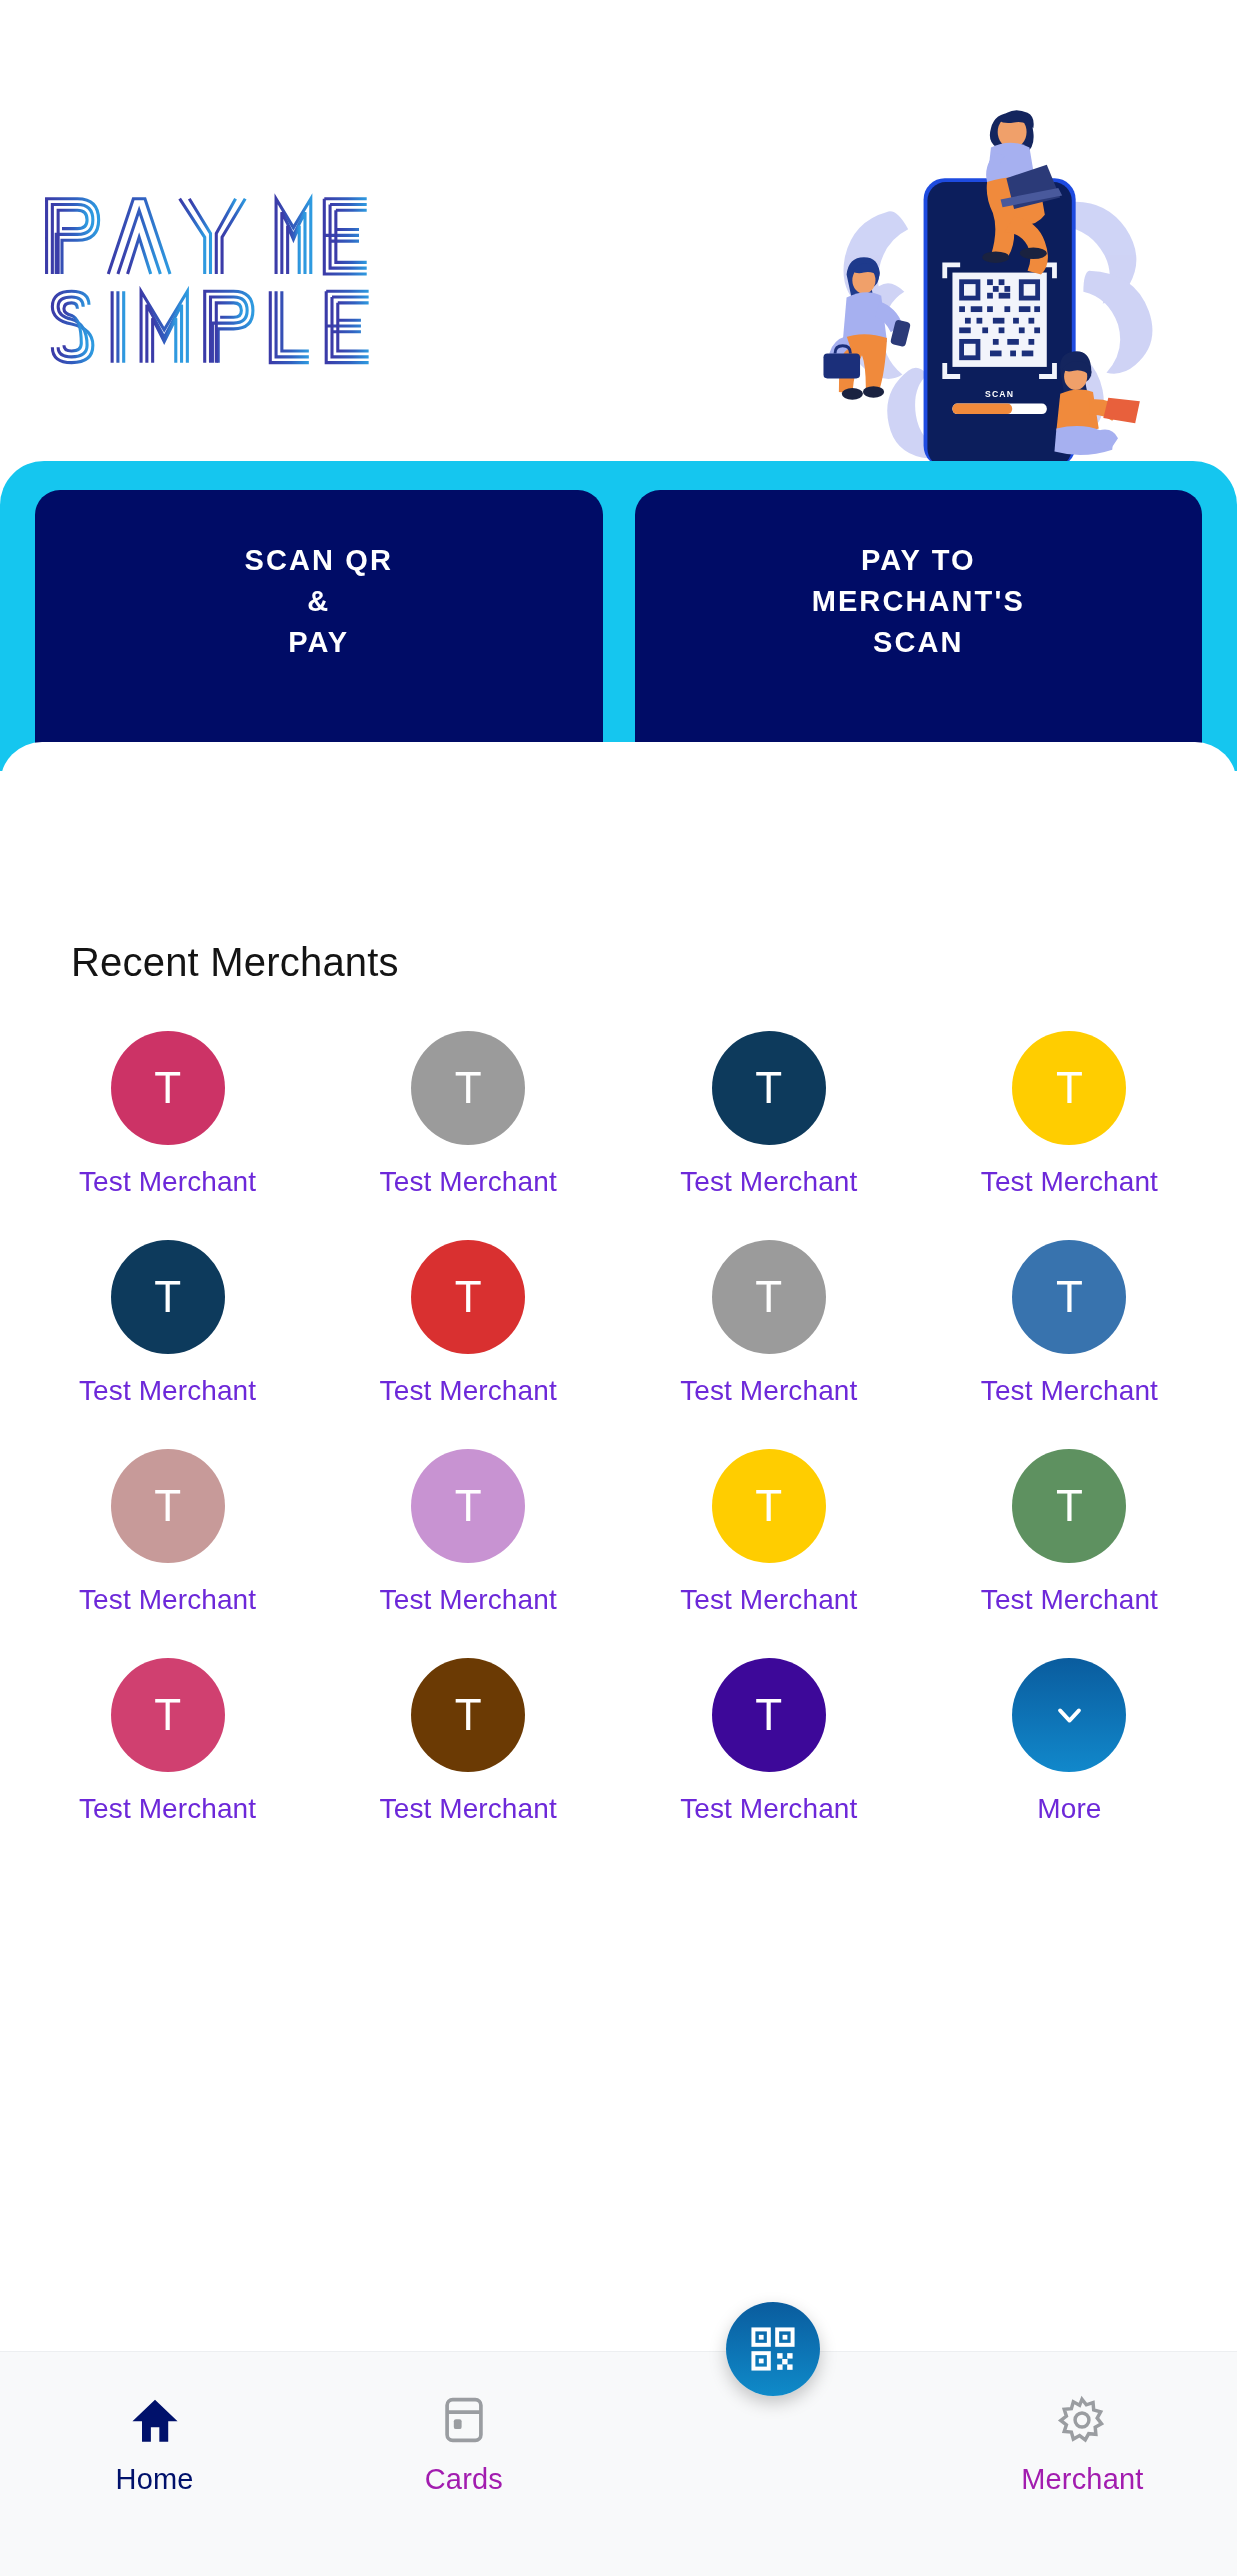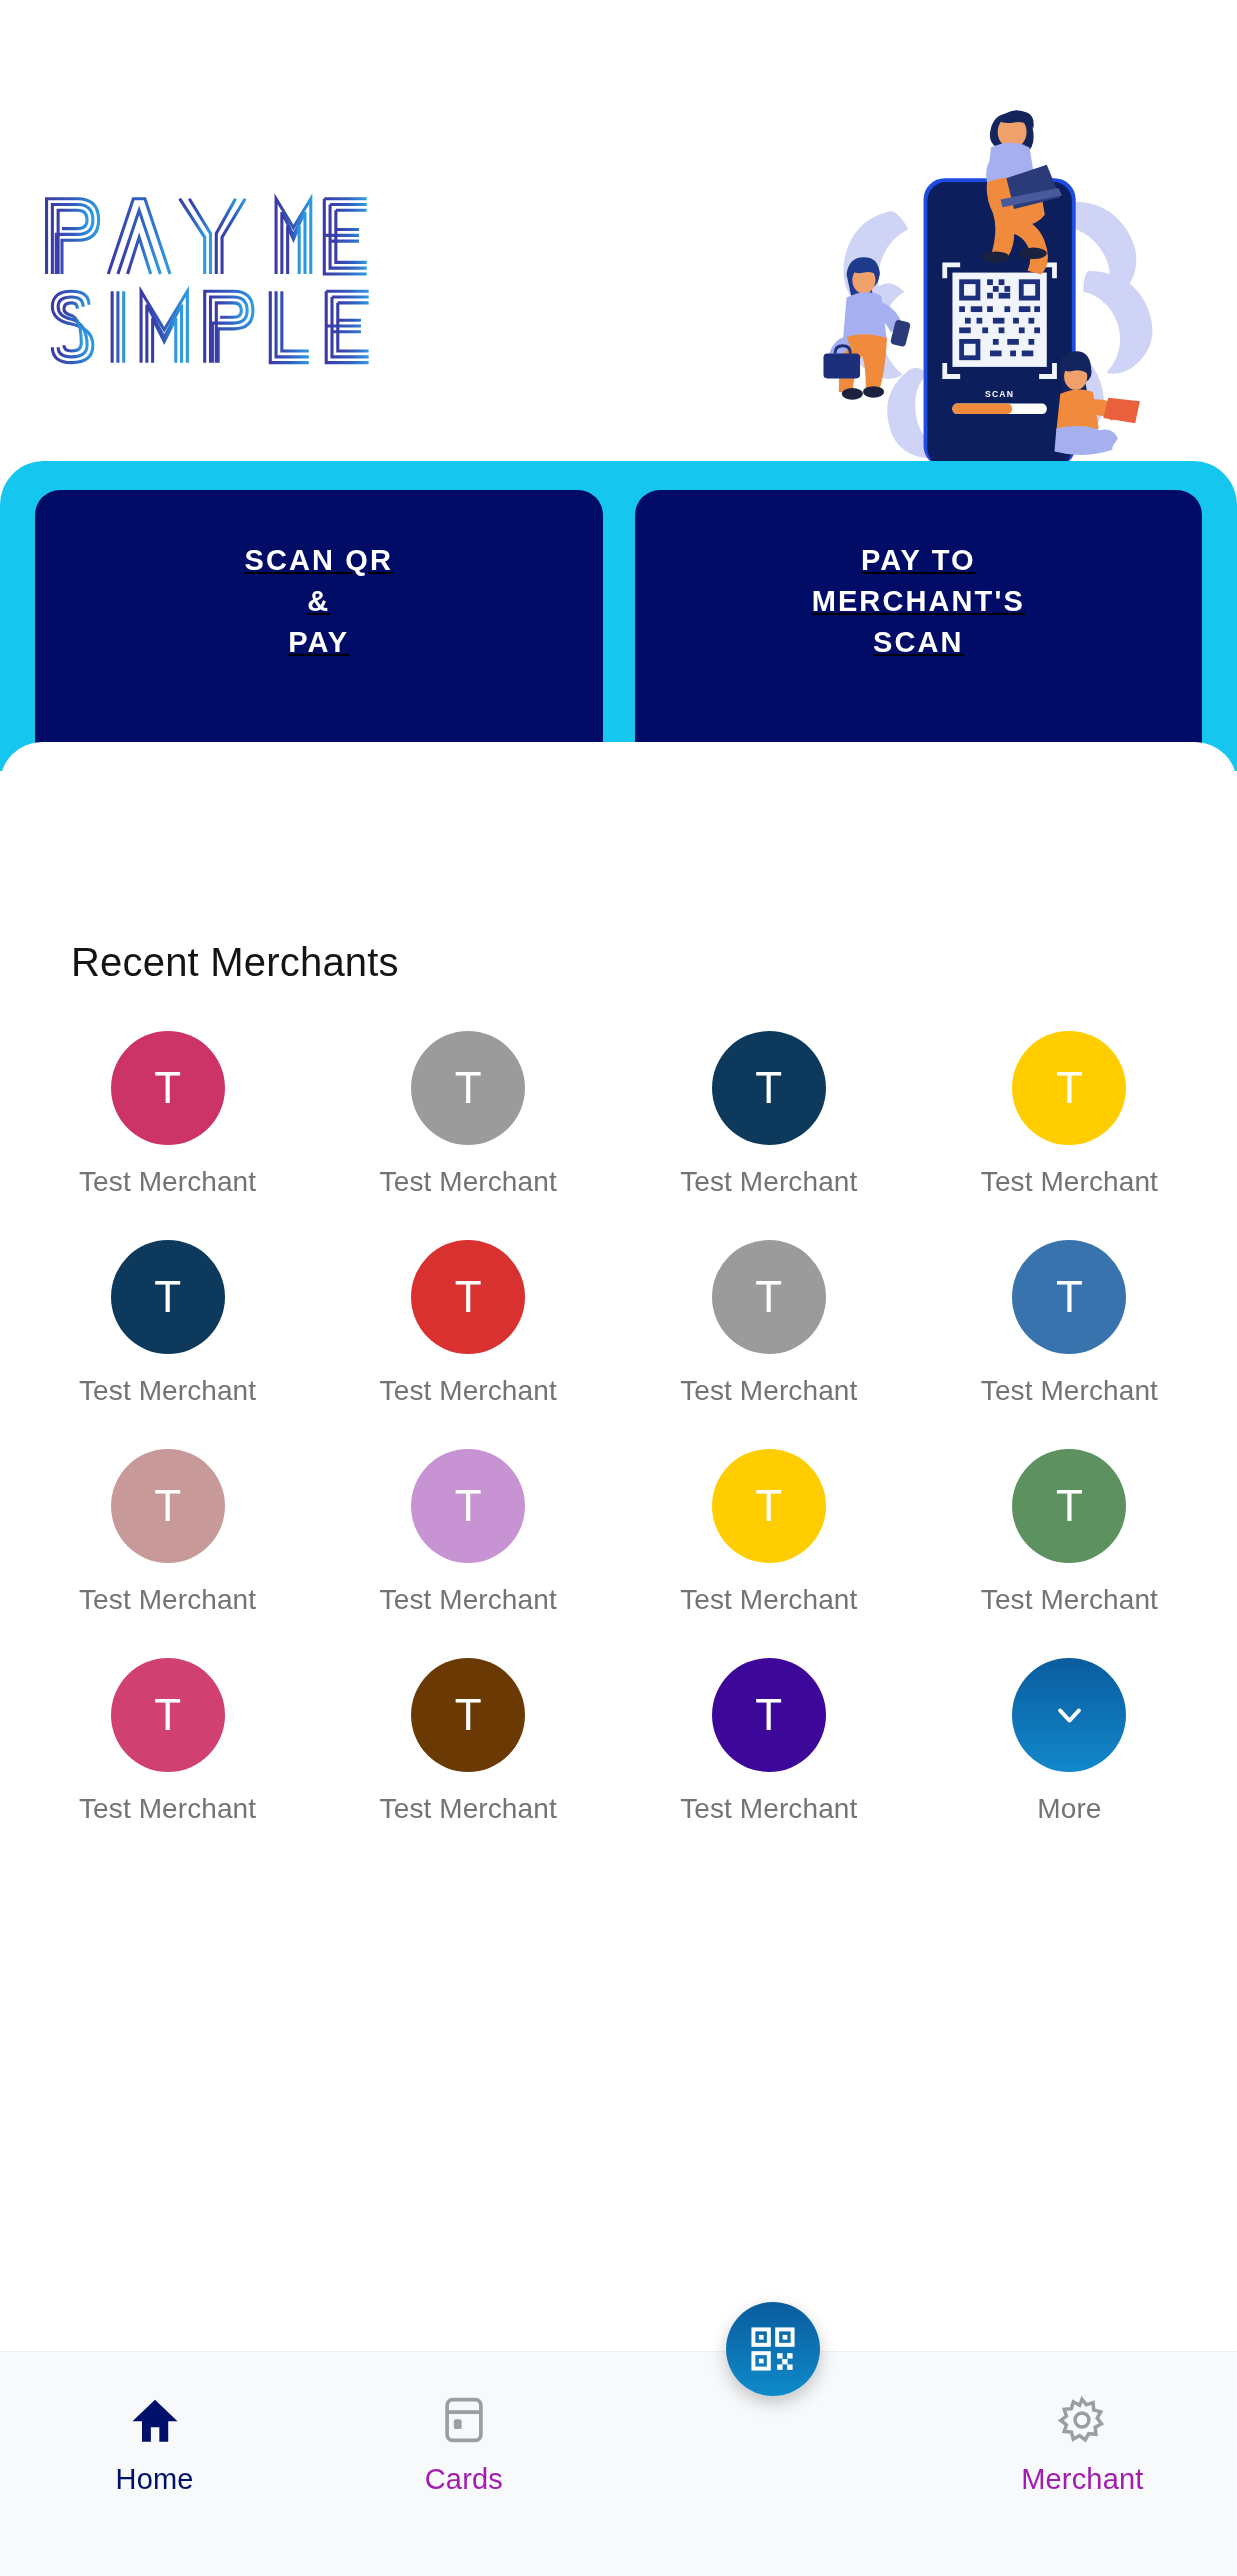--- a/index.html
+++ b/index.html
@@ -29,21 +29,21 @@
   .hero-illo svg{ width:100%; height:100%; display:block; }
 
   
   .banner{
     position:absolute; left:0; top:461px; width:1237px; height:310px;
     background:#15C6EF;
     border-radius:44px 44px 0 0;
   }
   .cards-row{
     position:absolute; left:0; top:0; width:1237px; height:310px;
-    display:flex; gap:32px; padding:29px 35px 0 35px;text-decoration:underline;
+    display:flex; gap:32px; padding:29px 35px 0 35px;
   }
   .action-card{
     flex:1; background:#000C66;
     border-radius:25px 25px 0 0;
     position:relative;
     padding-top:50px;
   }
   .action-card .title{
     color:#ffffff;
     font-size:29px;
@@ -91,21 +91,21 @@
     display:flex; align-items:center; justify-content:center;
     color:#ffffff; font-size:44px; font-weight:400;
     line-height:1;
   }
   .avatar.more{
     background:linear-gradient(180deg,#0A5C9E 0%,#1188CB 100%);
   }
   .avatar .chev{ display:block; width:35px; height:35px; }
   .merchant-name{
     margin-top:21px;
-    font-size:28px; color:#737373; font-weight:400;
+    font-size:28px; color:#6d28d9; font-weight:400;
     letter-spacing:0.1px; white-space:nowrap;
   }
 
   
   .bottom-nav{
     position:absolute; left:0; bottom:0; width:1237px; height:225px;
     background:#F8F9FA;
     border-top:1px solid #EDEFF1;
     z-index:10;
     display:flex; align-items:center;

